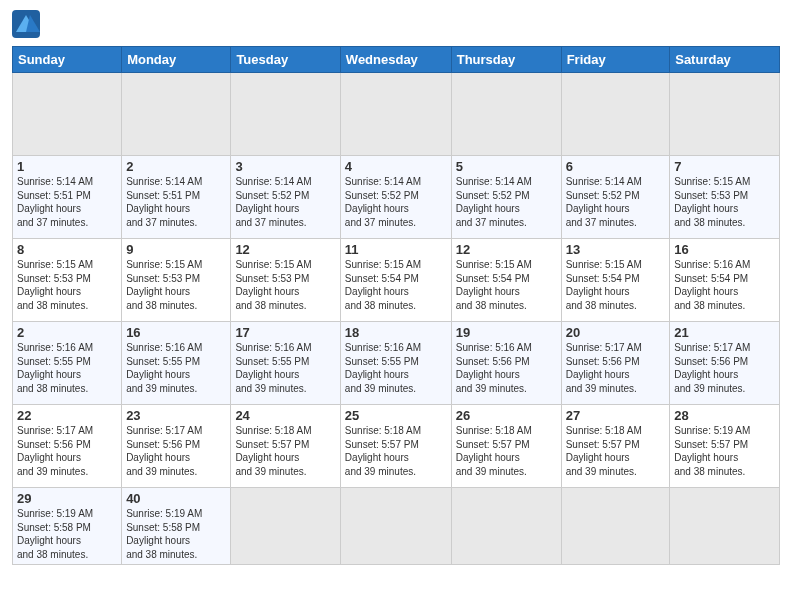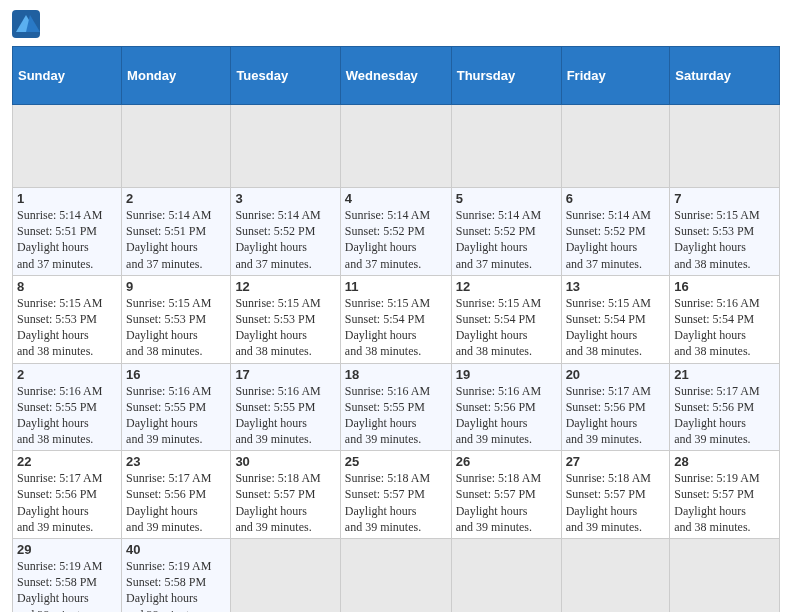--- a/index.html
+++ b/index.html
@@ -58,21 +58,21 @@
     }
     .calendar {
       width: 100%;
       border-collapse: collapse;
       border: 1px solid #ccc;
     }
     .calendar th {
       background: #2979c6;
       color: #fff;
       text-align: left;
-      padding: 21px 5px;
+      padding: 5px 5px;
       font-size: 13px;
       font-weight: bold;
       border: 1px solid #2060a0;
     }
     .calendar td {
       vertical-align: top;
       border: 1px solid #ccc;
       padding: 3px 4px;
       font-size: 10px;
       color: #333;
@@ -83,24 +83,23 @@
     .calendar tr:nth-child(even) td {
       background: #f5f8ff;
     }
     .day-num {
       font-size: 13px;
       font-weight: bold;
       display: block;
       margin-bottom: 1px;
     }
     .day-info {
-      font-size: 12px;
+      font-size: 10px;
       line-height: 1.35;
       color: #333;
-      font-family: Liberation Serif, serif;
     }
     .empty-cell {
       background: #e8e8e8 !important;
     }
     .last-row td {
       height: 70px;
       margin-top: 32px;
     }
   </style>
 </head>
@@ -240,21 +239,21 @@
         <tr>
           <td>
             <span class="day-num">22</span>
             <div class="day-info">Sunrise: 5:17 AM<br>Sunset: 5:56 PM<br>Daylight hours<br>and 39 minutes.</div>
           </td>
           <td>
             <span class="day-num">23</span>
             <div class="day-info">Sunrise: 5:17 AM<br>Sunset: 5:56 PM<br>Daylight hours<br>and 39 minutes.</div>
           </td>
           <td>
-            <span class="day-num">30</span>
+            <span class="day-num">24</span>
             <div class="day-info">Sunrise: 5:18 AM<br>Sunset: 5:57 PM<br>Daylight hours<br>and 39 minutes.</div>
           </td>
           <td>
             <span class="day-num">25</span>
             <div class="day-info">Sunrise: 5:18 AM<br>Sunset: 5:57 PM<br>Daylight hours<br>and 39 minutes.</div>
           </td>
           <td>
             <span class="day-num">26</span>
             <div class="day-info">Sunrise: 5:18 AM<br>Sunset: 5:57 PM<br>Daylight hours<br>and 39 minutes.</div>
           </td>

